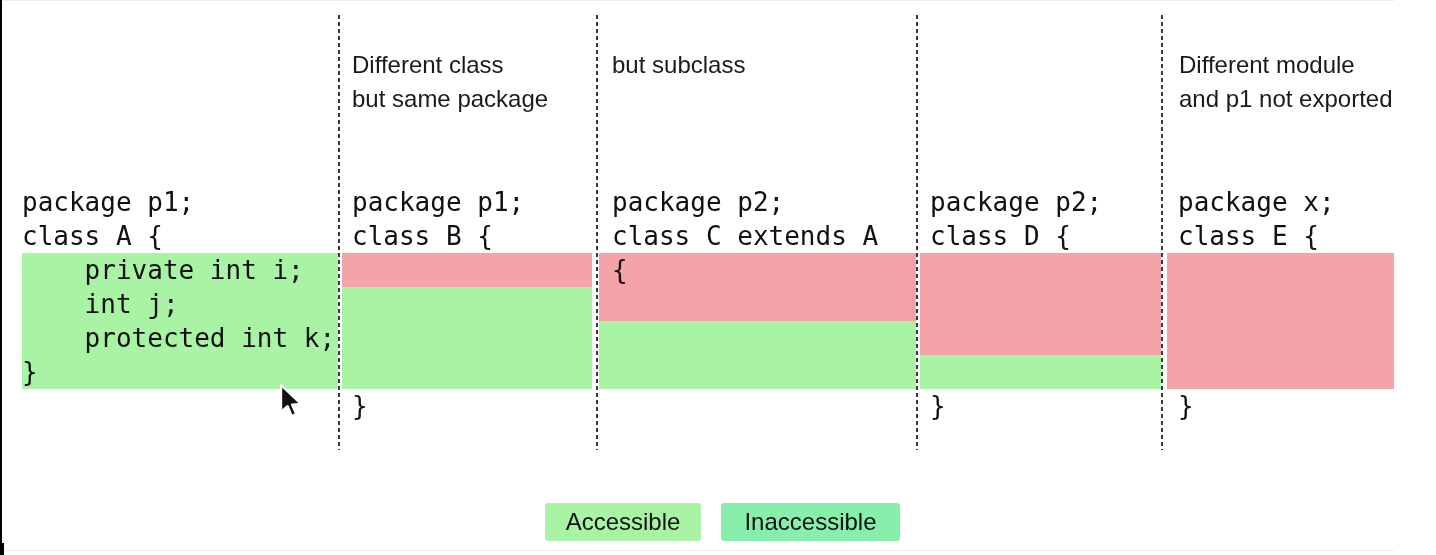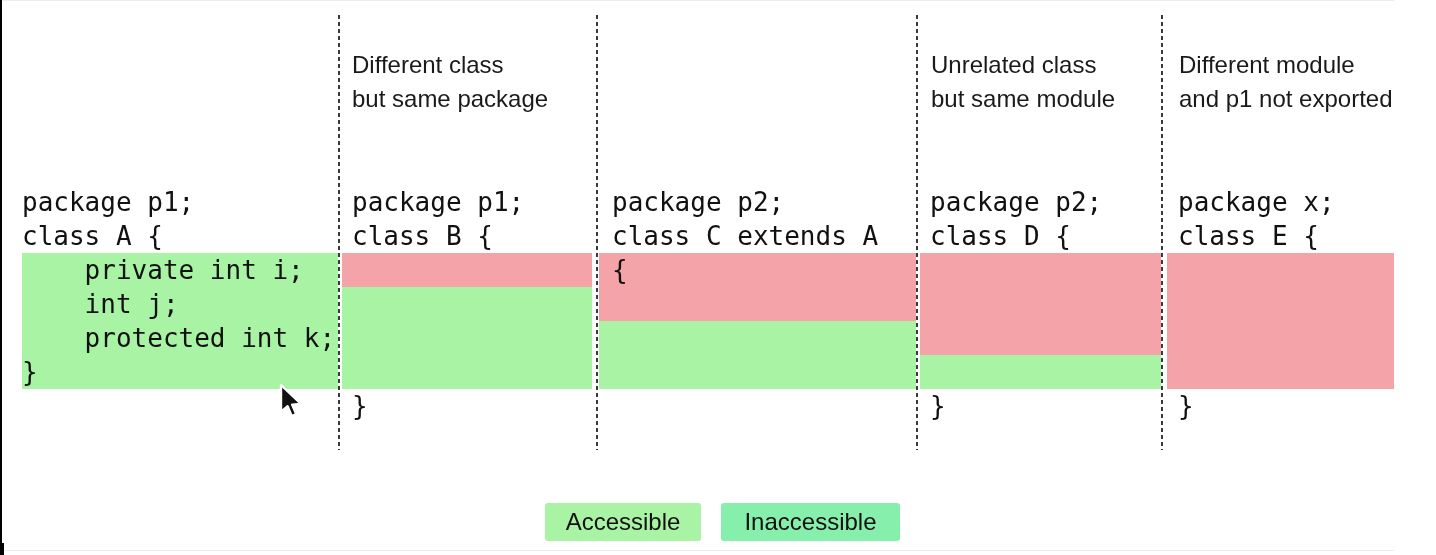--- a/index.html
+++ b/index.html
@@ -63,24 +63,21 @@
   <div class="sep sep1"></div>
   <div class="sep sep2"></div>
   <div class="sep sep3"></div>
   <div class="sep sep4"></div>
 
   <div class="header h2">
     <div>Different class</div>
     <div>but same package</div>
   </div>
   <div class="header h3">
-  </div>
-  <div class="header h4">
-    <div>Unrelated class</div>
-    <div>but same module</div>
+    <div>but subclass</div>
   </div>
   <div class="header h5">
     <div>Different module</div>
     <div>and p1 not exported</div>
   </div>
 
   <div class="band b1g" style="background-color: rgb(169, 243, 164);"></div>
   <div class="band b2r" style="background-color: rgb(244, 164, 168);"></div>
   <div class="band b2g" style="background-color: rgb(169, 243, 164);"></div>
   <div class="band b3r" style="background-color: rgb(244, 164, 168);"></div>

